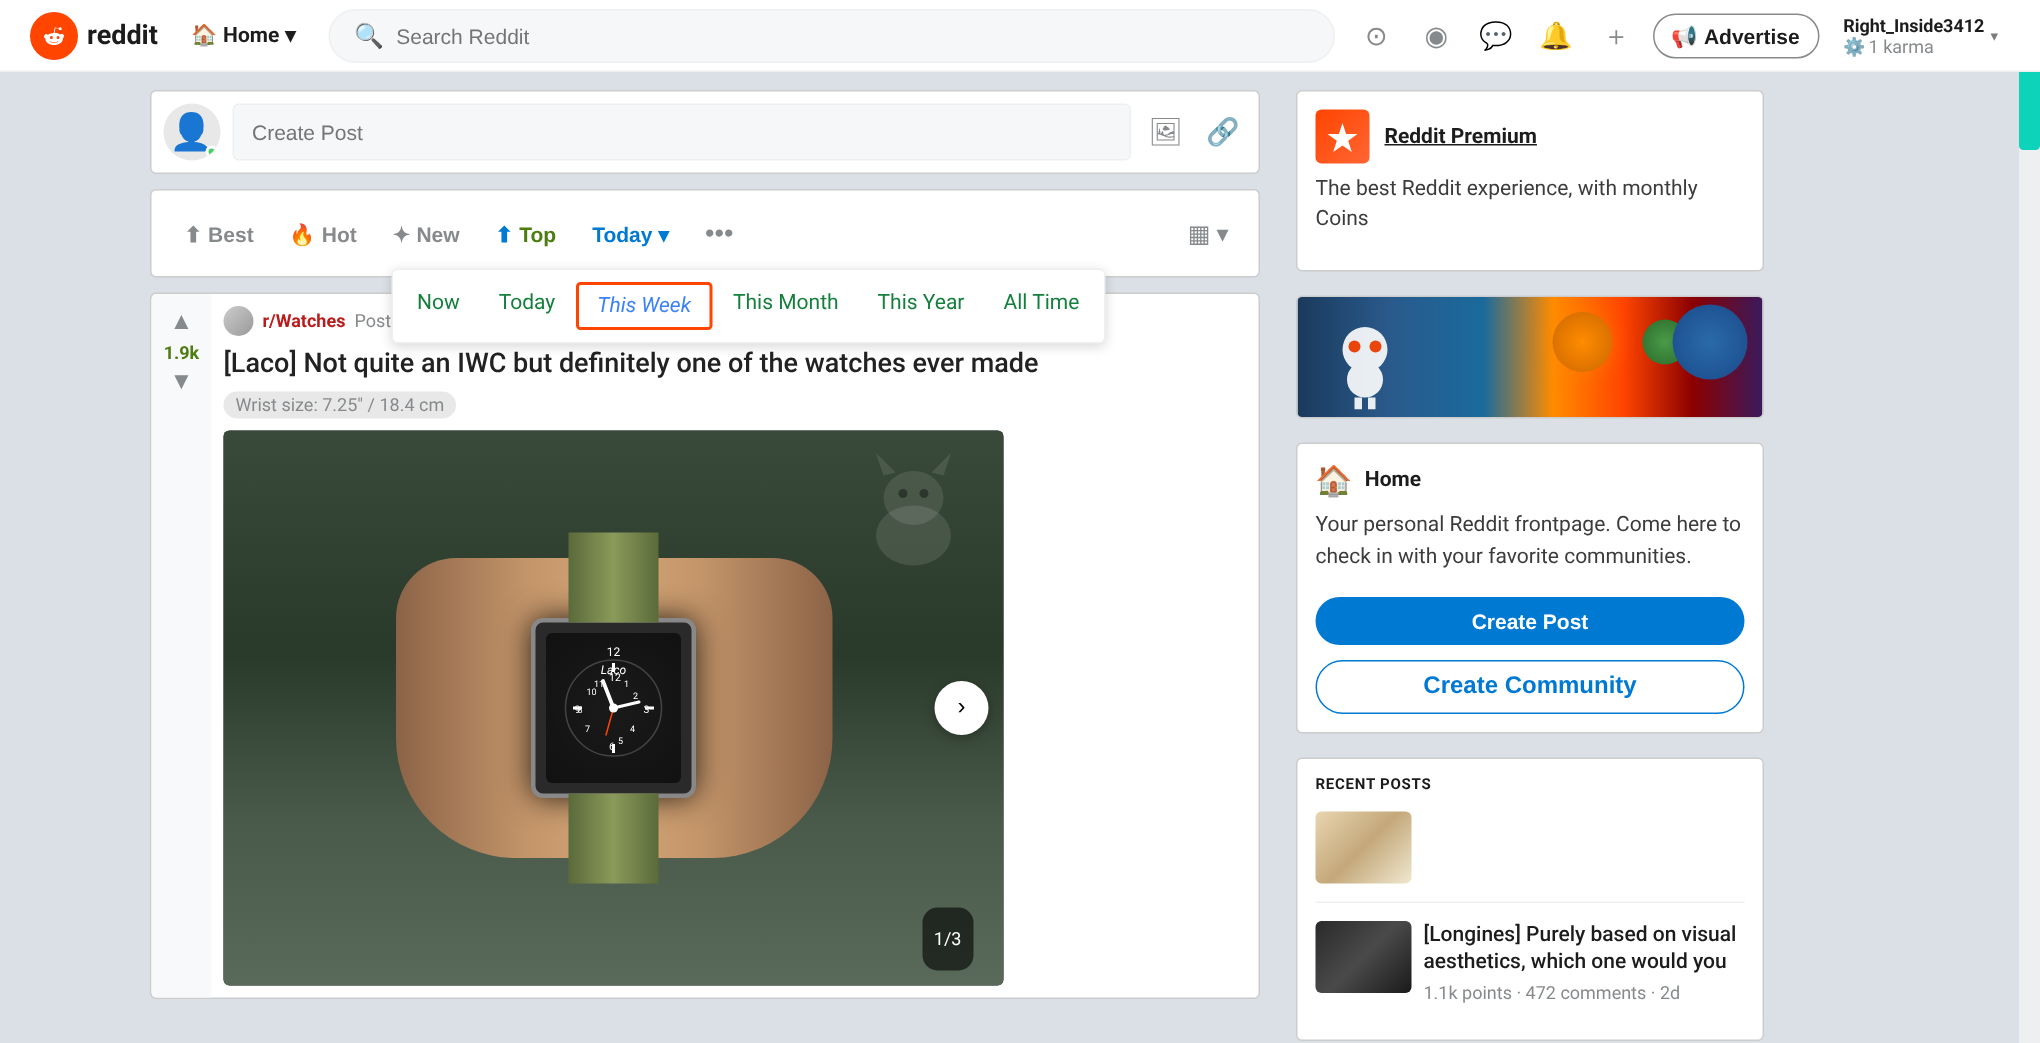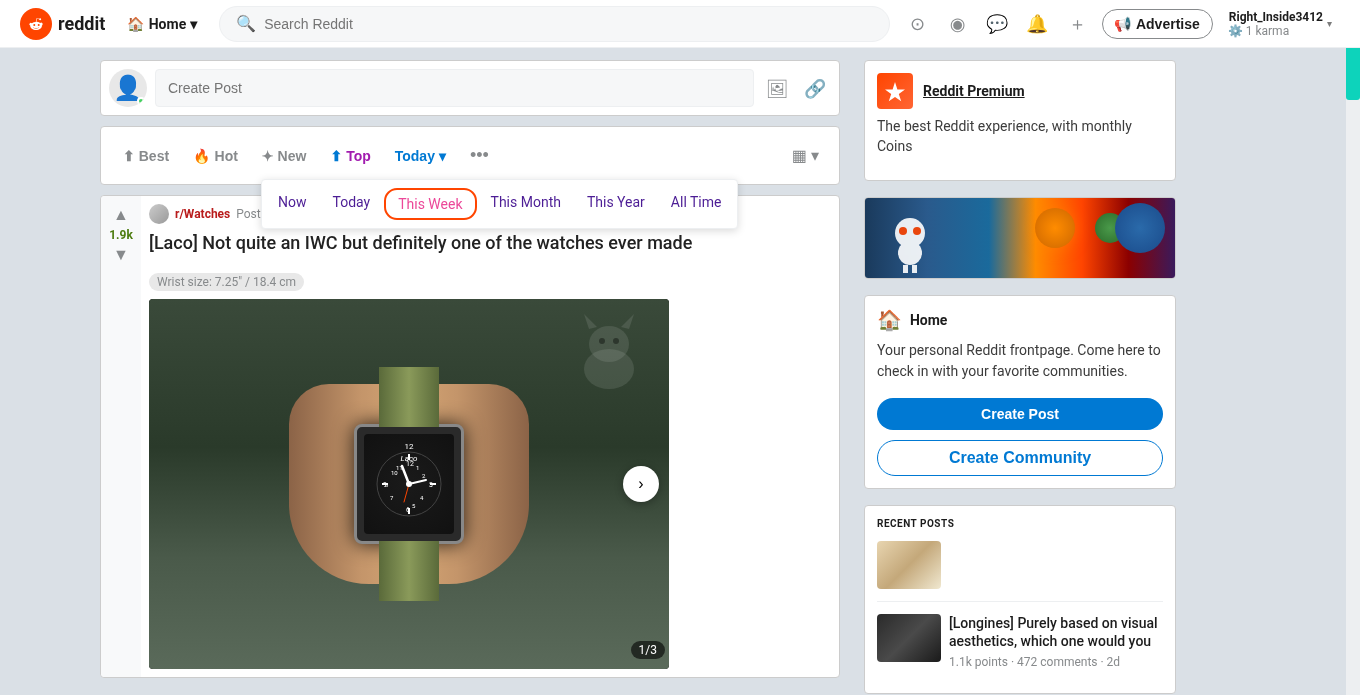--- a/index.html
+++ b/index.html
@@ -265,28 +265,29 @@
       z-index: 50;
       display: flex;
       flex-direction: row;
       padding: 8px 4px;
       gap: 2px;
     }
     .dropdown-item {
       padding: 6px 12px;
       cursor: pointer;
       font-size: 14px;
-      color: #4c1d95;
+      color: #15803d;
       border-radius: 2px;
       white-space: nowrap;
     }
     .dropdown-item.active {
-      color: #ec4899;
+      color: #3b82f6;
       border: 2px solid #ff4500;
-      border-radius: 13px;
+      border-radius: 3px;
+      font-style: italic;
     }
 
     
     .post-card {
       background: white;
       border: 1px solid #ccc;
       border-radius: 4px;
       margin-bottom: 10px;
       display: flex;
     }
@@ -334,21 +335,21 @@
       display: flex;
       align-items: center;
       justify-content: center;
       font-size: 10px;
     }
     .sub-name { font-weight: 700; color: #b91c1c; cursor: pointer; }
     .post-title {
       font-size: 18px;
       font-weight: 500;
       color: #222;
-      margin-bottom: 18px;
+      margin-bottom: 6px;
       line-height: 1.4;
     }
     .post-flair {
       display: inline-block;
       background: #e8e8e8;
       color: #878a8c;
       font-size: 12px;
       padding: 2px 8px;
       border-radius: 10px;
       margin-bottom: 8px;
@@ -369,21 +370,21 @@
     .watch-scene {
       width: 100%;
       height: 100%;
       position: relative;
       background: linear-gradient(180deg, #3a4a3a 0%, #2a3a2a 40%, #4a5a4a 70%, #5a6a5a 100%);
       display: flex;
       align-items: center;
       justify-content: center;
     }
     .watch-wrist {
-      width: 240px;
+      width: 291px;
       height: 200px;
       background: linear-gradient(90deg, #8b6347 0%, #c4956a 30%, #d4a574 50%, #c4956a 70%, #8b6347 100%);
       border-radius: 40px 40px 80px 80px;
       position: relative;
       display: flex;
       align-items: center;
       justify-content: center;
     }
     .watch-body {
       width: 110px;
@@ -427,25 +428,25 @@
       position: absolute;
       top: 10px;
       right: 20px;
       width: 80px;
       height: 90px;
       opacity: 0.7;
     }
     .image-counter {
       position: absolute;
       bottom: 10px;
-      right: 4px;
+      right: 20px;
       background: rgba(0,0,0,0.6);
       color: white;
       font-size: 12px;
-      padding: 2px 8px;
+      padding: 14px 8px;
       border-radius: 10px;
     }
     .next-btn {
       position: absolute;
       right: 10px;
       top: 50%;
       transform: translateY(-50%);
       width: 36px;
       height: 36px;
       background: white;
@@ -704,21 +705,21 @@
       <button class="sort-btn">
         <span>🔥</span>
         <span>Hot</span>
       </button>
       <button class="sort-btn">
         <span>✦</span>
         <span>New</span>
       </button>
       <button class="sort-btn active">
         <span style="color:#0079d3">⬆</span>
-        <span style="color:#a21caf">Top</span>
+        <span style="color:#4d7c0f">Top</span>
       </button>
       <button class="sort-btn active" style="color:#0079d3">
         <span>Today</span>
         <span>▾</span>
       </button>
       <button class="more-btn">
         <span>•••</span>
       </button>
       <button class="layout-btn">
         <span>▦</span>

